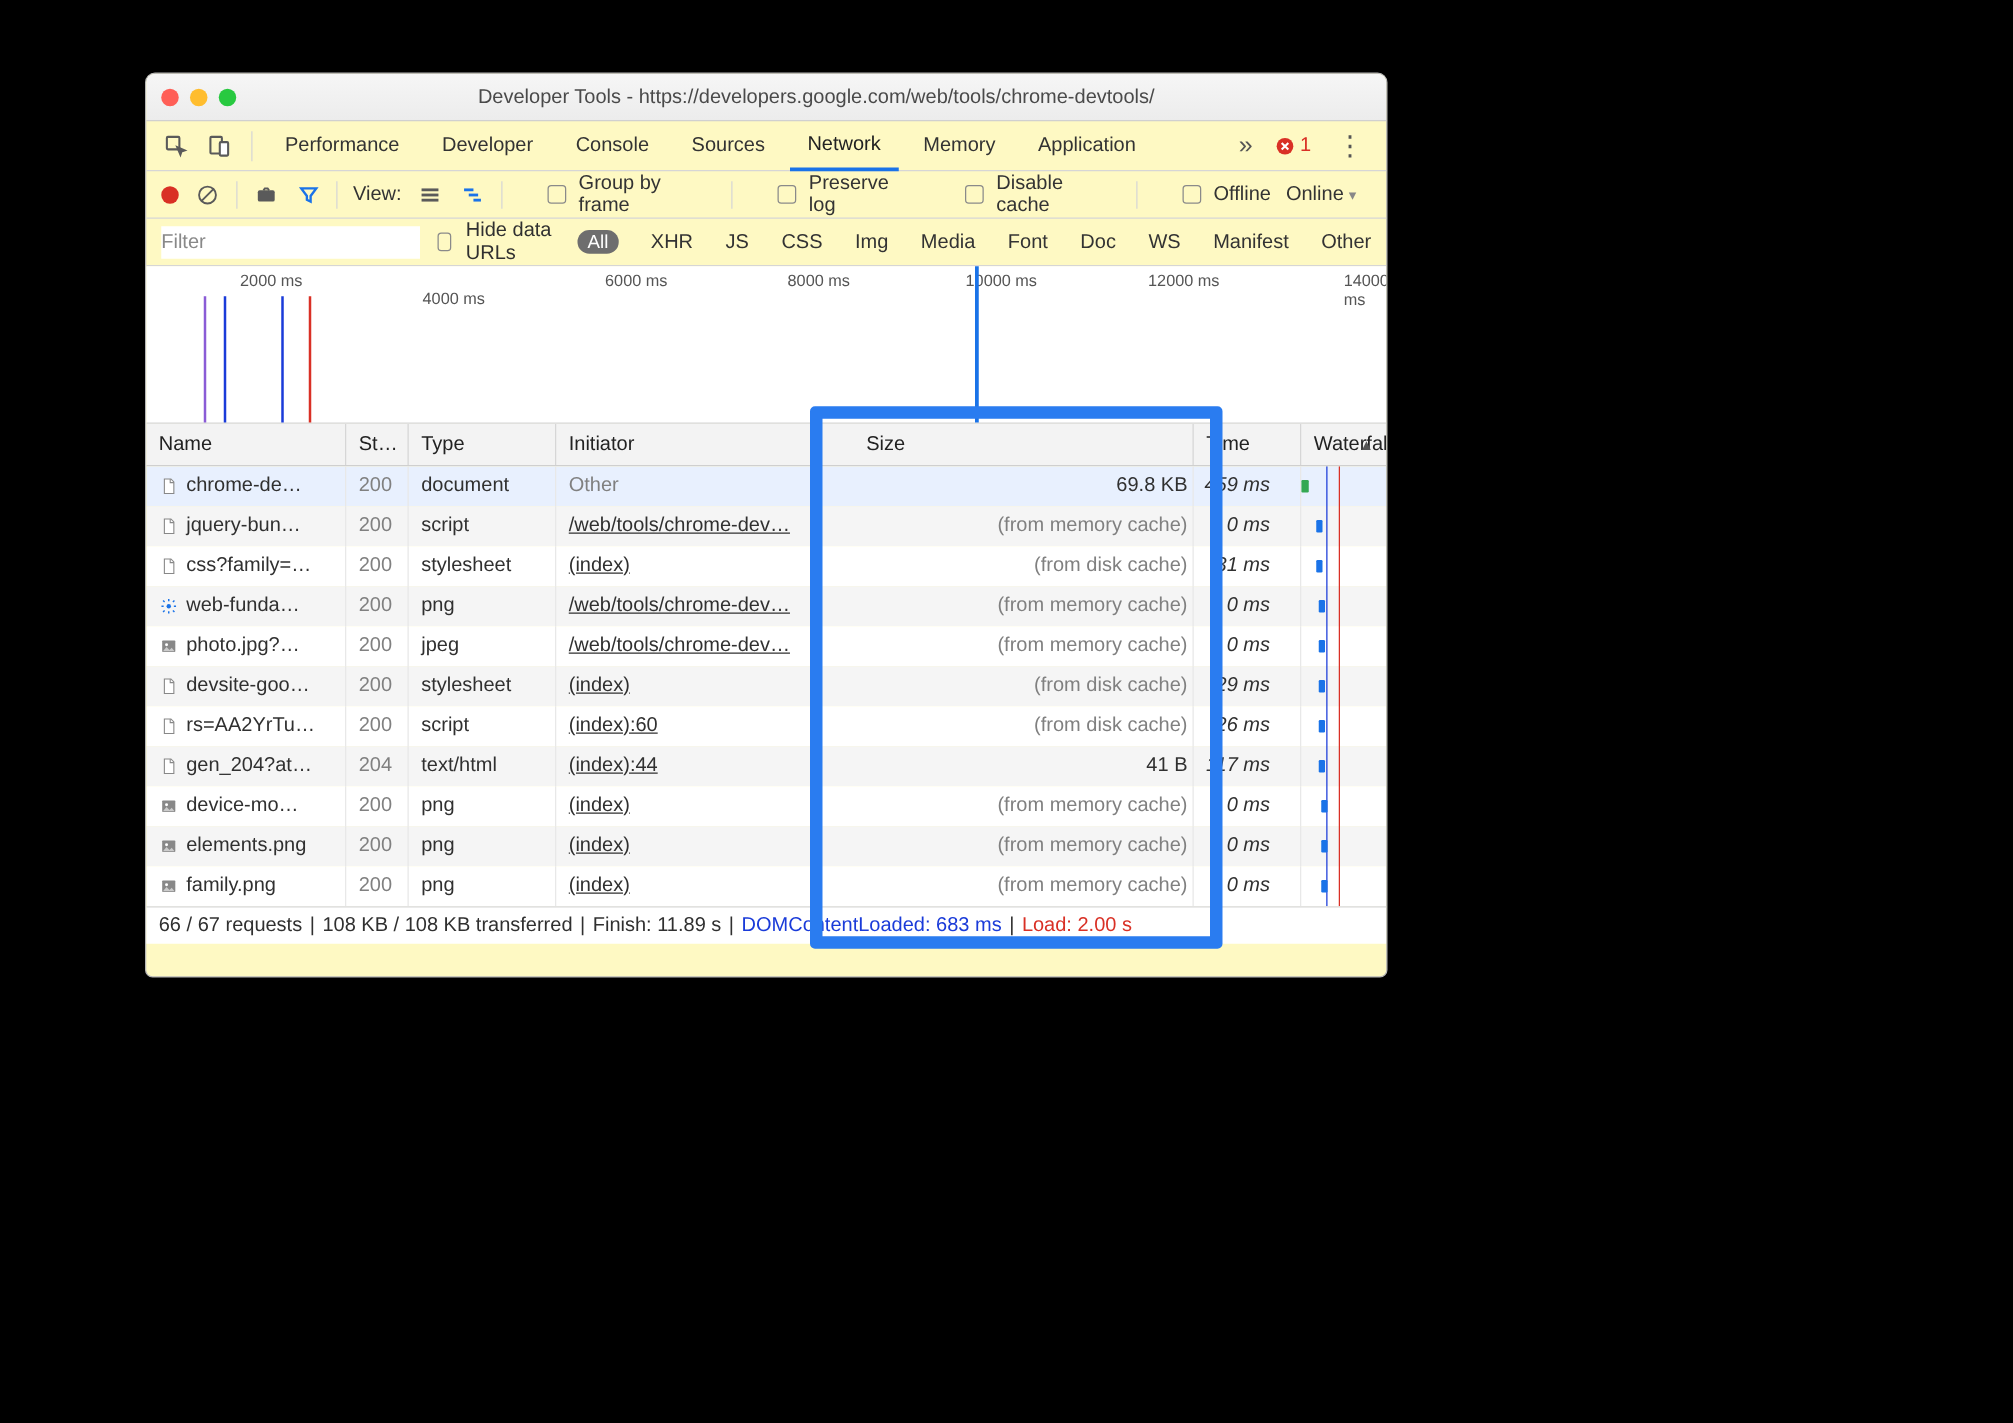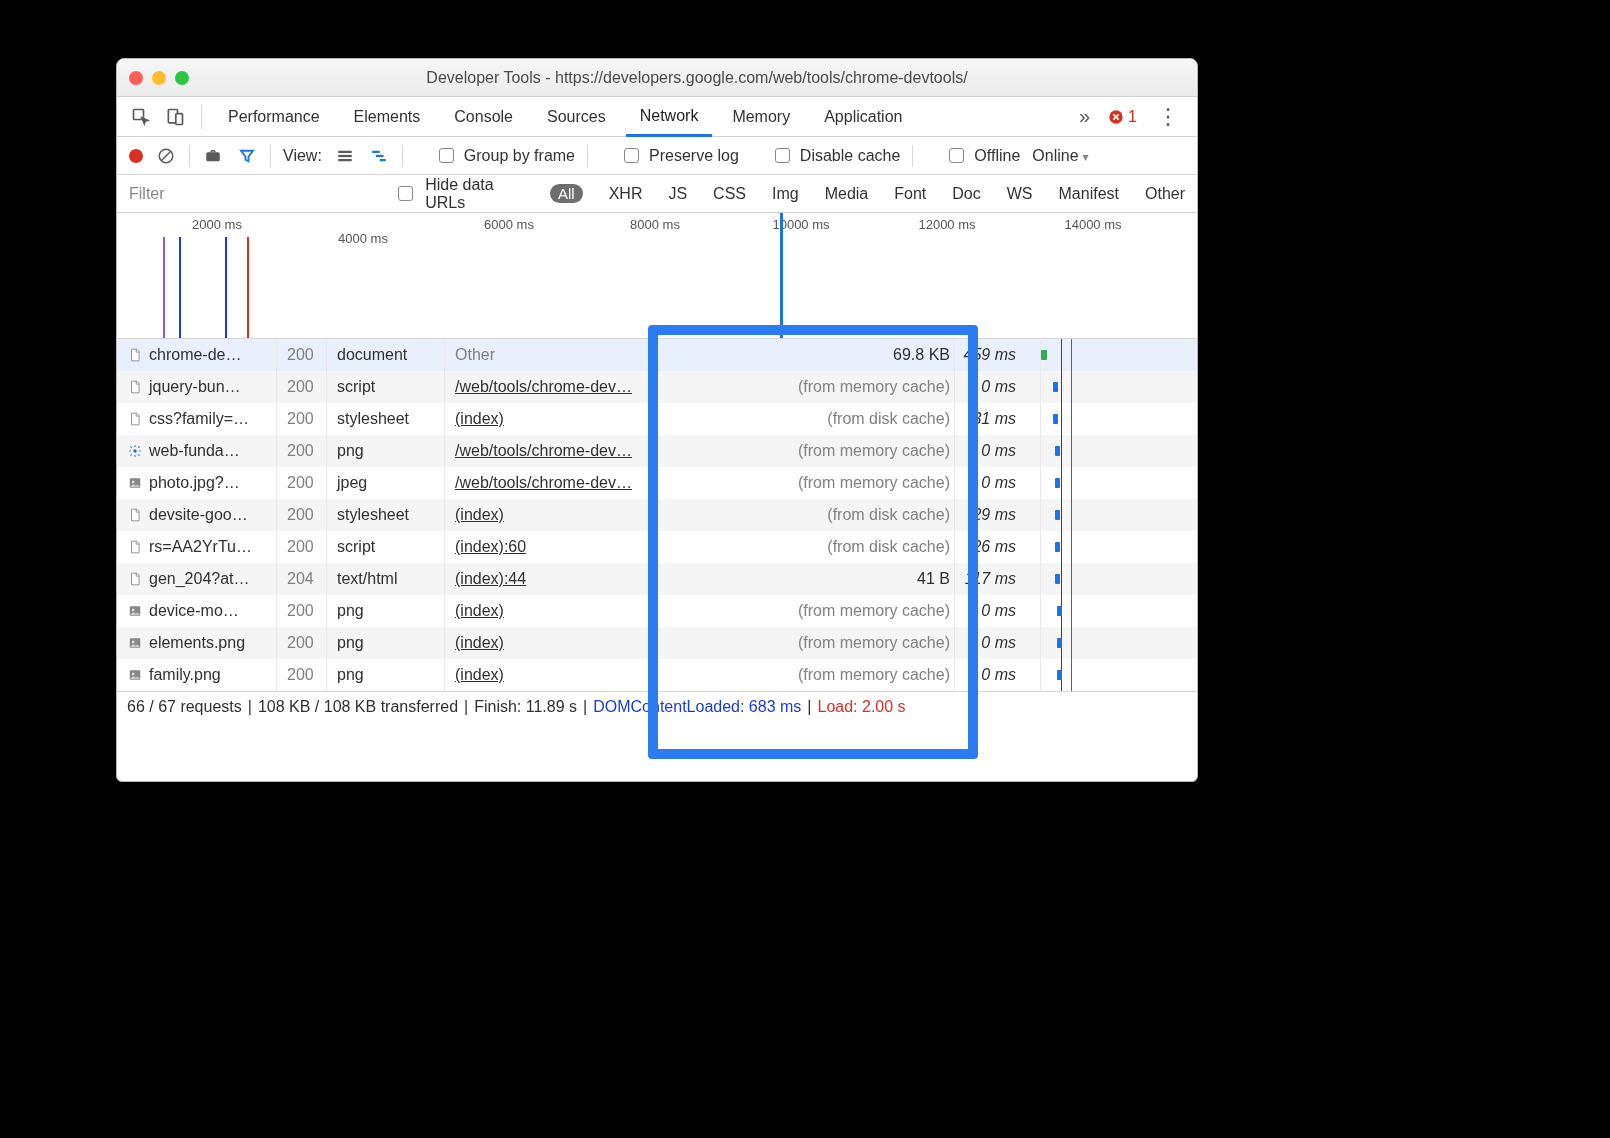--- a/index.html
+++ b/index.html
@@ -1,20 +1,20 @@
 <!DOCTYPE html>
 <html><head>
 <meta charset="utf-8">
 <style>
   * { box-sizing: border-box; margin: 0; padding: 0; }
   html,body { width: 1610px; height: 1138px; background: #000; font-family: -apple-system, "Helvetica Neue", Arial, sans-serif; }
   .stage { position: relative; width: 1610px; height: 1138px; }
   .window {
-    position: absolute; left: 116px; top: 58px; width: 1082px; height: 724px;
-    background: #ffffff; border: 1px solid #b7b7b7; border-radius: 8px 8px 6px 6px;
+    position: absolute; left: 116px; top: 58px; width: 994px; height: 724px;
+    background: #fef9c3; border: 1px solid #b7b7b7; border-radius: 8px 8px 6px 6px;
     box-shadow: 0 25px 55px rgba(0,0,0,0.55);
     overflow: hidden; font-size: 15px; color: #303030;
   }
 
   
   .titlebar { height: 38px; background: linear-gradient(#f6f6f6,#ececec); border-bottom:1px solid #d0d0d0; display:flex; align-items:center; padding:0 12px; }
   .traffic { display:flex; gap:9px; margin-right:20px; }
   .dot { width:14px; height:14px; border-radius:50%; }
   .dot.red{background:#ff5f57;} .dot.yellow{background:#ffbd2e;} .dot.green{background:#28c940;}
   .title { flex:1; text-align:center; color:#4a4a4a; font-size:16px; white-space:nowrap; overflow:hidden; text-overflow:ellipsis; }
@@ -126,21 +126,21 @@
             <path d="M13 13l7 3-3 1-1 3-3-7z" fill="currentColor"></path>
           </svg>
     </span>
     <span class="tab-ico">
       <svg viewBox="0 0 24 24" fill="none" stroke="currentColor" stroke-width="2">
             <rect x="4" y="3" width="11" height="16" rx="1"></rect>
             <rect x="13" y="8" width="8" height="13" rx="1" fill="#fff"></rect>
           </svg>
     </span>
     <div class="sep"></div>
-    <div id="tabs-host" style="display: contents;"><div class="tab">Performance</div><div class="tab">Elements</div><div class="tab">Console</div><div class="tab">Sources</div><div class="tab active">Network</div><div class="tab">Memory</div><div class="tab">Application</div></div>
+    <div id="tabs-host" style="display: contents;"><div class="tab">Performance</div><div class="tab">Developer</div><div class="tab">Console</div><div class="tab">Sources</div><div class="tab active">Network</div><div class="tab">Memory</div><div class="tab">Application</div></div>
     <div class="more">
       <span class="chevmore">»</span>
       <span class="errbadge">
         <svg viewBox="0 0 24 24">
               <circle cx="12" cy="12" r="10" fill="#d93025"></circle>
               <path d="M8 8l8 8M16 8l-8 8" stroke="#fff" stroke-width="2.5"></path>
             </svg>
         <span>1</span>
       </span>
       <span class="kebab">⋮</span>
@@ -228,20 +228,32 @@
         </div>
     <div class="tl-body">
       <div class="vline" style="left:46px;background:#8a5cd6;"></div>
       <div class="vline" style="left:62px;background:#1a3bd9;"></div>
       <div class="vline" style="left:108px;background:#1a3bd9;"></div>
       <div class="vline" style="left:130px;background:#d93025;"></div>
       <div class="vline" style="left:663px;width:3px;background:#1a73e8;top:-24px;"></div>
     </div>
   </div>
 
+  <div class="thead">
+    <div class="th col-name">Name</div>
+    <div class="th col-status">St…</div>
+    <div class="th col-type">Type</div>
+    <div class="th col-init">Initiator</div>
+    <div class="th col-size">Size</div>
+    <div class="th col-time">Time</div>
+    <div class="th col-wf">
+          <span>Waterfall</span>
+          <span class="sort">▲</span>
+        </div>
+  </div>
 
   <div class="tbody" id="rows-host">
     <div class="wf-guide" style="left:calc(160px + 50px + 118px + 204px + 306px + 86px + 20px);background:#1a3bd9;"></div>
     <div class="wf-guide" style="left:calc(160px + 50px + 118px + 204px + 306px + 86px + 30px);background:#d93025;"></div>
   <div class="row sel">
           <div class="cell c-name">
             <span class="fileico">
               <svg viewBox="0 0 24 24">
                 <path d="M6 2h9l4 4v16H6z" fill="#fff" stroke="#888" stroke-width="1.5"></path>
                 <path d="M14 2v5h5" fill="none" stroke="#888" stroke-width="1.5"></path>

